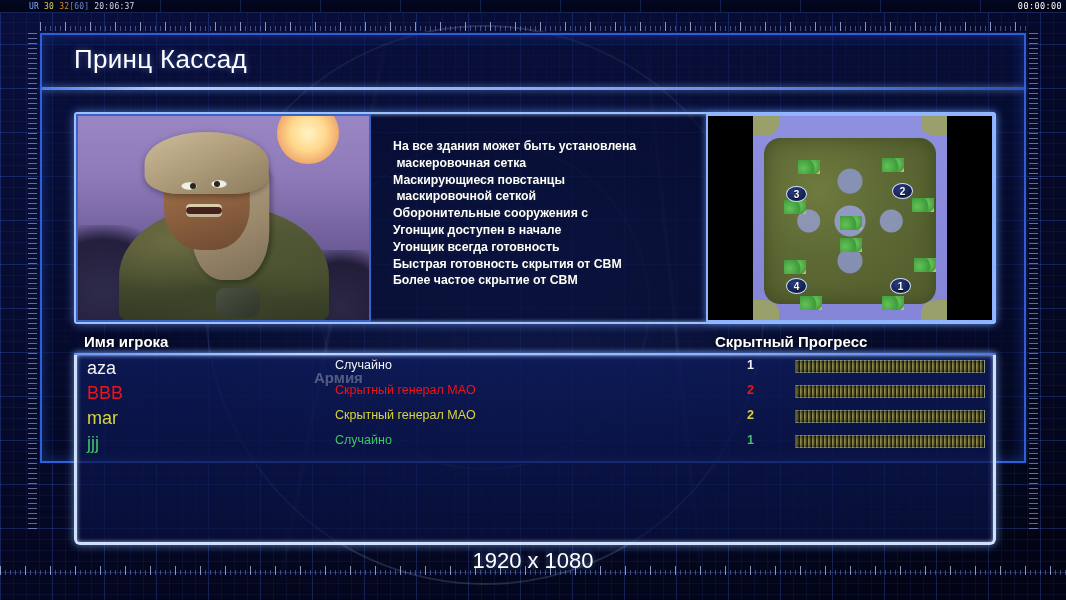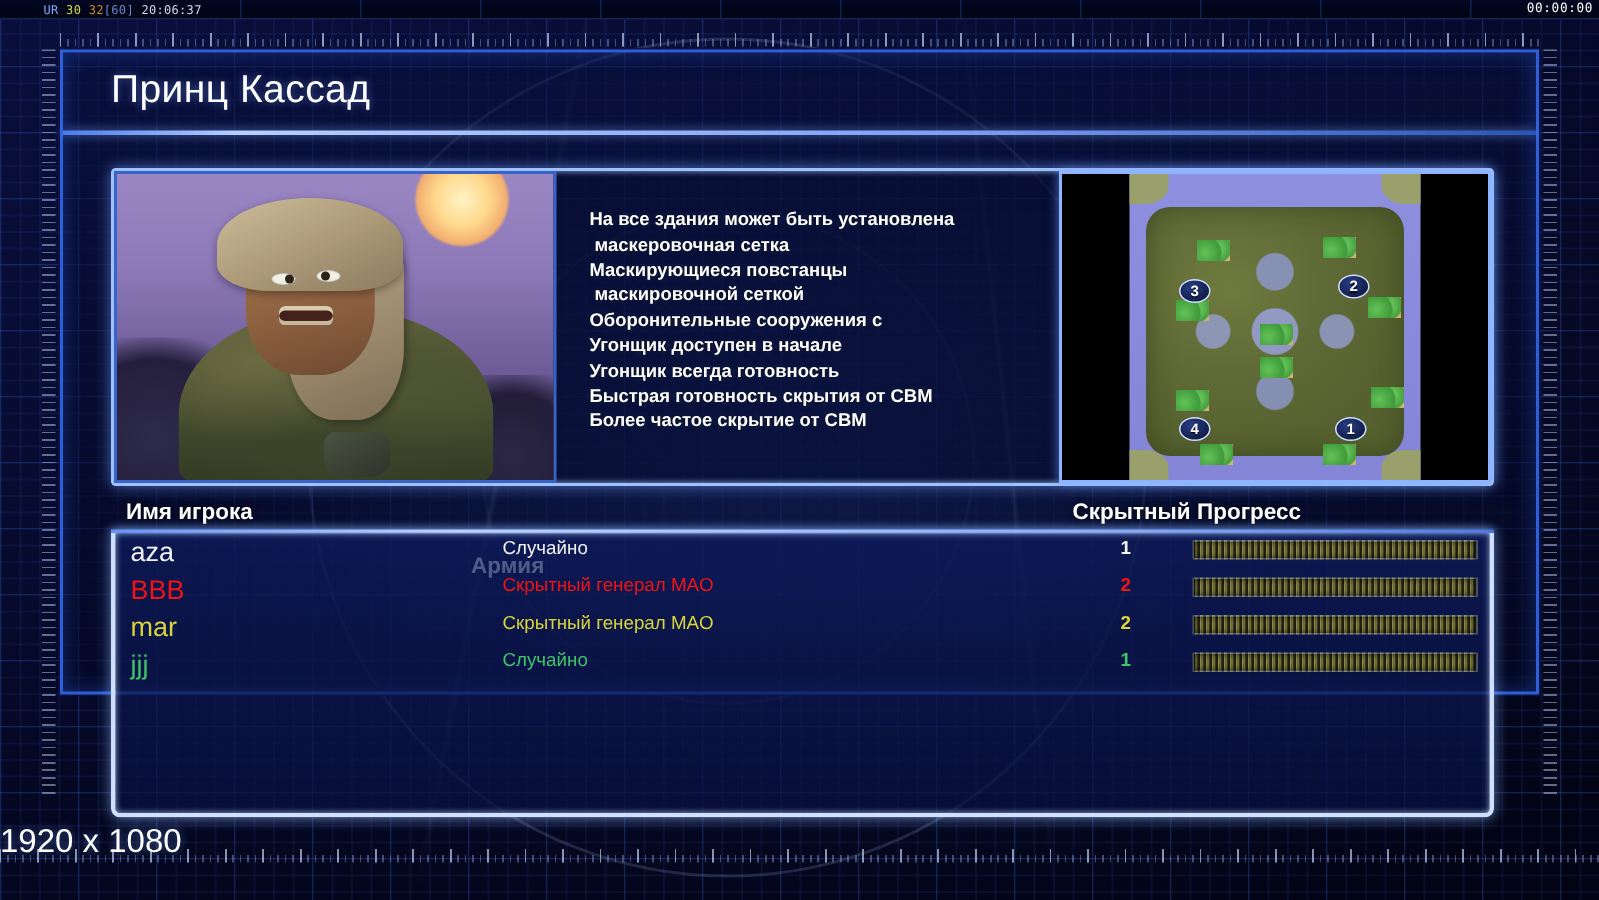--- a/index.html
+++ b/index.html
@@ -268,21 +268,21 @@
     position:absolute; left:718px; top:5px; width:190px; height:13px;
     border:1px solid rgba(150,175,235,.35);
     background:
       repeating-linear-gradient(to right,
         #8d8a49 0 1px, #6e6c38 1px 2px, #3e3d20 2px 3px, #201f11 3px 4px);
     box-shadow:inset 0 0 4px rgba(0,0,0,.7);
   }
 
   
   #footer{
-    position:absolute; left:0; right:0; top:548px; text-align:left;
+    position:absolute; left:0; right:0; top:548px; text-align:center;
     font-size:22px; color:#fff; z-index:30;
     text-shadow:0 0 6px rgba(120,170,255,.55);
   }
 </style>
 </head>
 <body>
 
 <div id="bg">
   <div class="grid"></div>
   <div class="grid2"></div>

